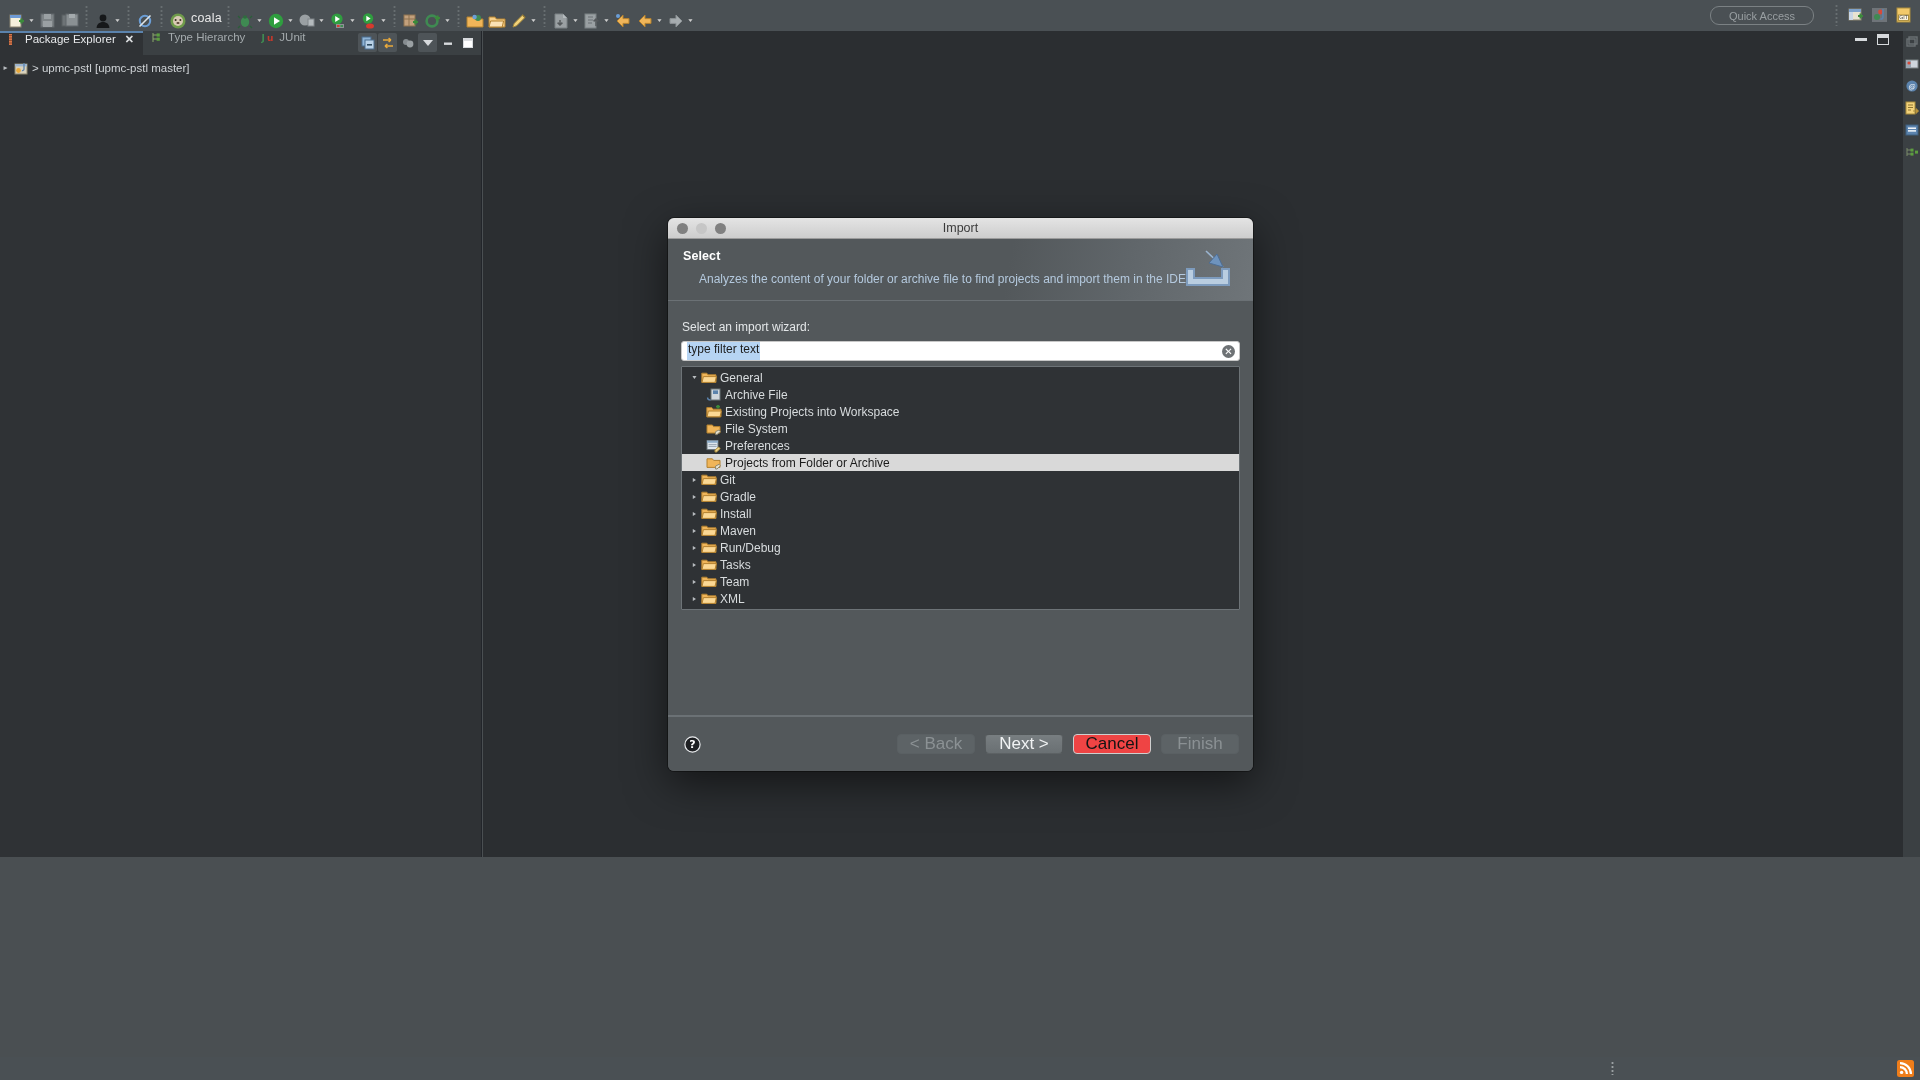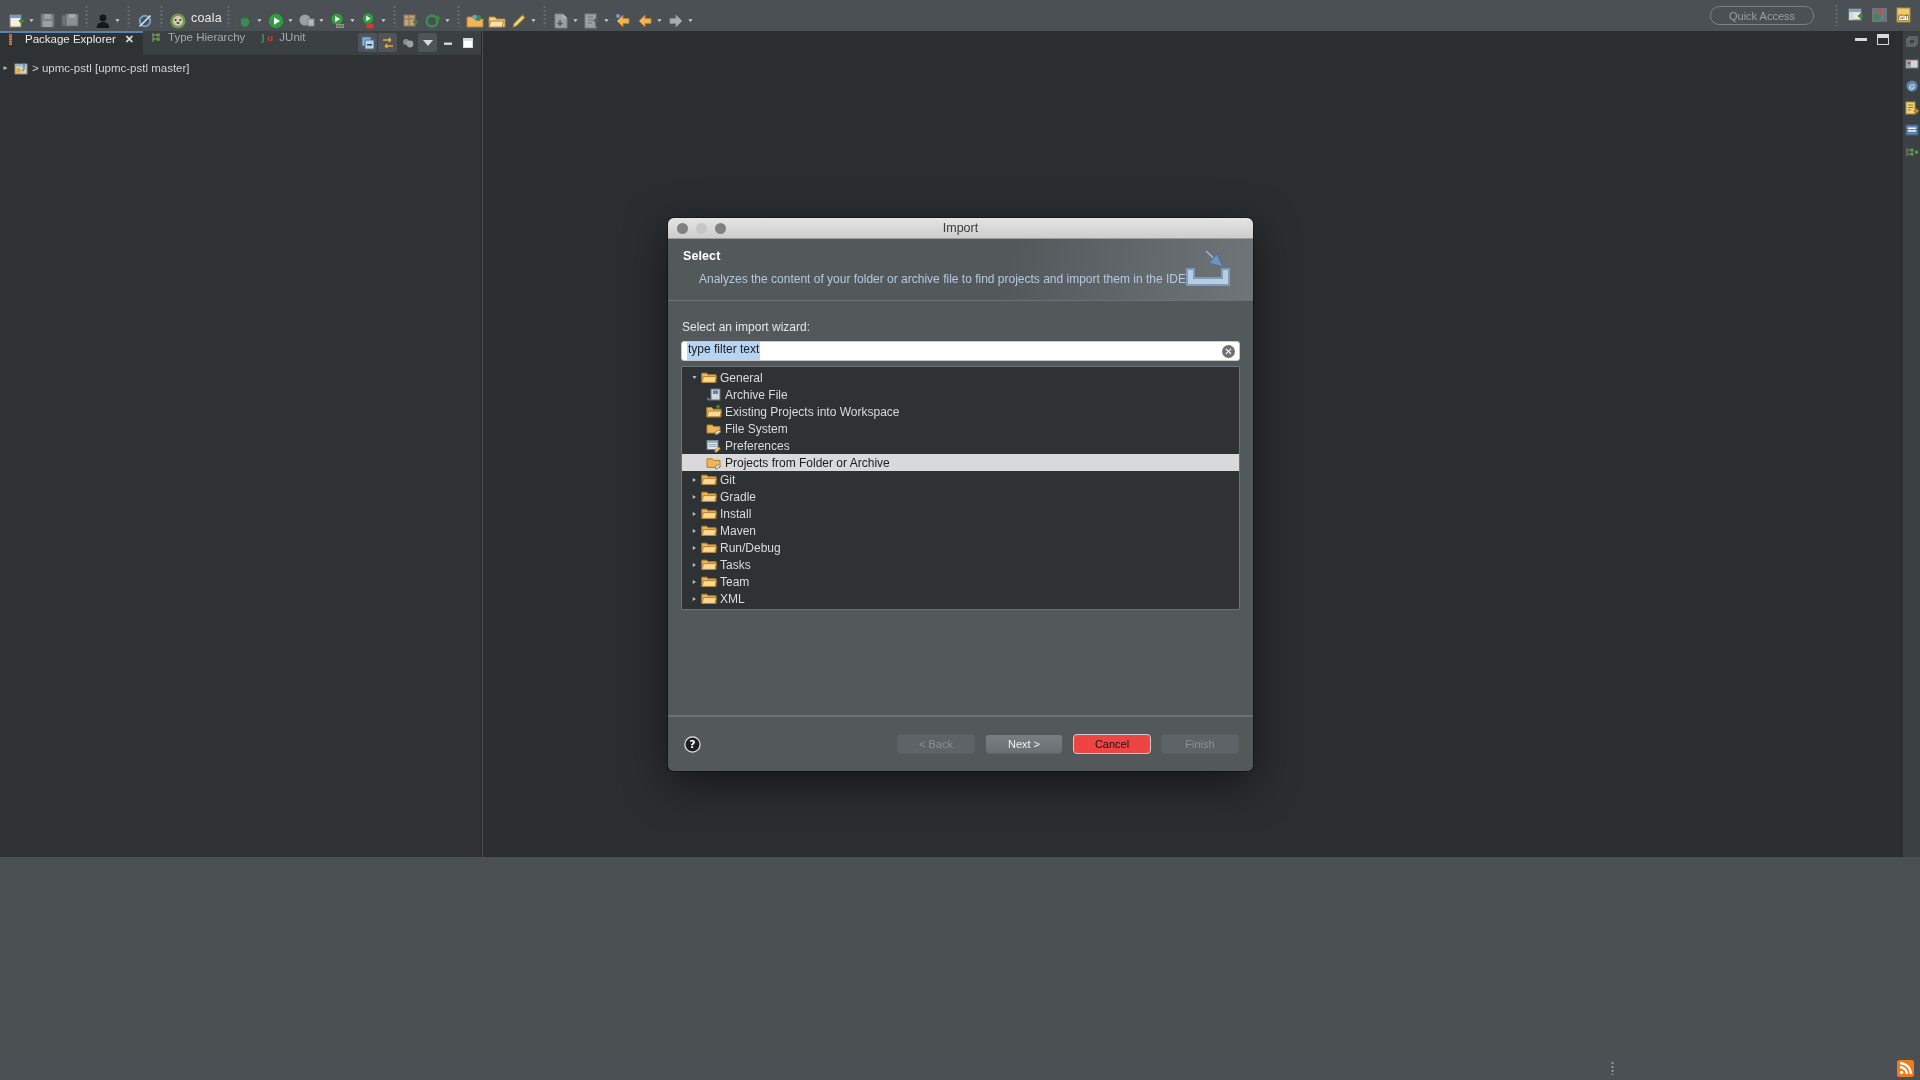--- a/index.html
+++ b/index.html
@@ -235,21 +235,21 @@
     height: 55px;
     background: #53585b;
     border-top: 1px solid #6b7175;
     display: flex; align-items: center;
   }
   .help-btn { margin-left: 16px; width: 17px; height: 17px; }
   .btn-row { margin-left: auto; margin-right: 14px; display: flex; gap: 10px; }
   .btn {
     width: 78px; height: 20px;
     border-radius: 4px;
-    font-size: 11px;
+    font-size: 17px;
     display: flex; align-items: center; justify-content: center;
     border: 1px solid rgba(0,0,0,.22);
   }
   .btn.disabled { background: #5d6366; color: #8b9194; border-color: #5a6063; }
   .btn.normal   { background: linear-gradient(#787e81, #6a7073); color: #f0f2f3; }
   .btn.focused  { background: #ef4444; color: #141414; border: 1px solid #cfcfcf; }
   .dlg-divider {
     position: absolute; left: 0; right: 0; bottom: 55px; height: 1px; background: #6b7175;
   }
 </style>

